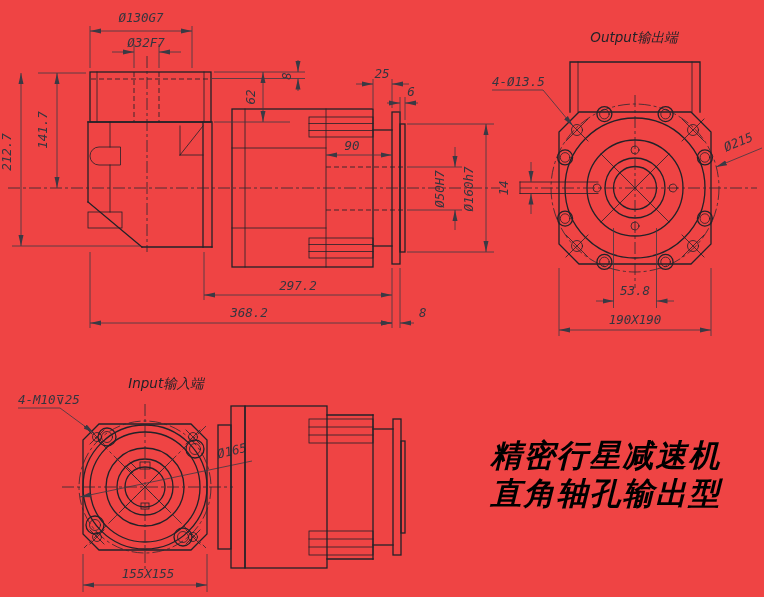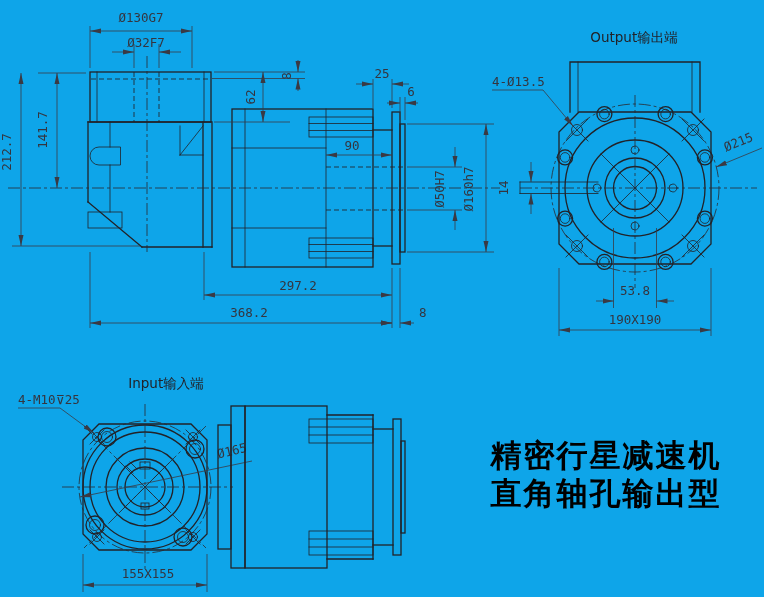--- a/index.html
+++ b/index.html
@@ -1,16 +1,16 @@
 <!DOCTYPE html>
 <html><head>
 <meta charset="utf-8">
 <style>
   html,body{margin:0;padding:0;background:#ffffff;}
-  #sheet{position:relative;width:764px;height:597px;background:#0ea5e9;overflow:hidden;}
+  #sheet{position:relative;width:764px;height:597px;background:#ef4444;overflow:hidden;font-style:italic;}
   svg{display:block;}
   
   .o{stroke:#222228;stroke-width:1.3;fill:none;stroke-linecap:square;}
   
   .i{stroke:#222228;stroke-width:0.8;fill:none;stroke-linecap:square;}
   
   .d{stroke:#222228;stroke-width:0.85;fill:none;stroke-dasharray:5 3;}
   
   .c{stroke:#2a2a30;stroke-width:0.8;fill:none;stroke-dasharray:12 3 3 3;}
   

